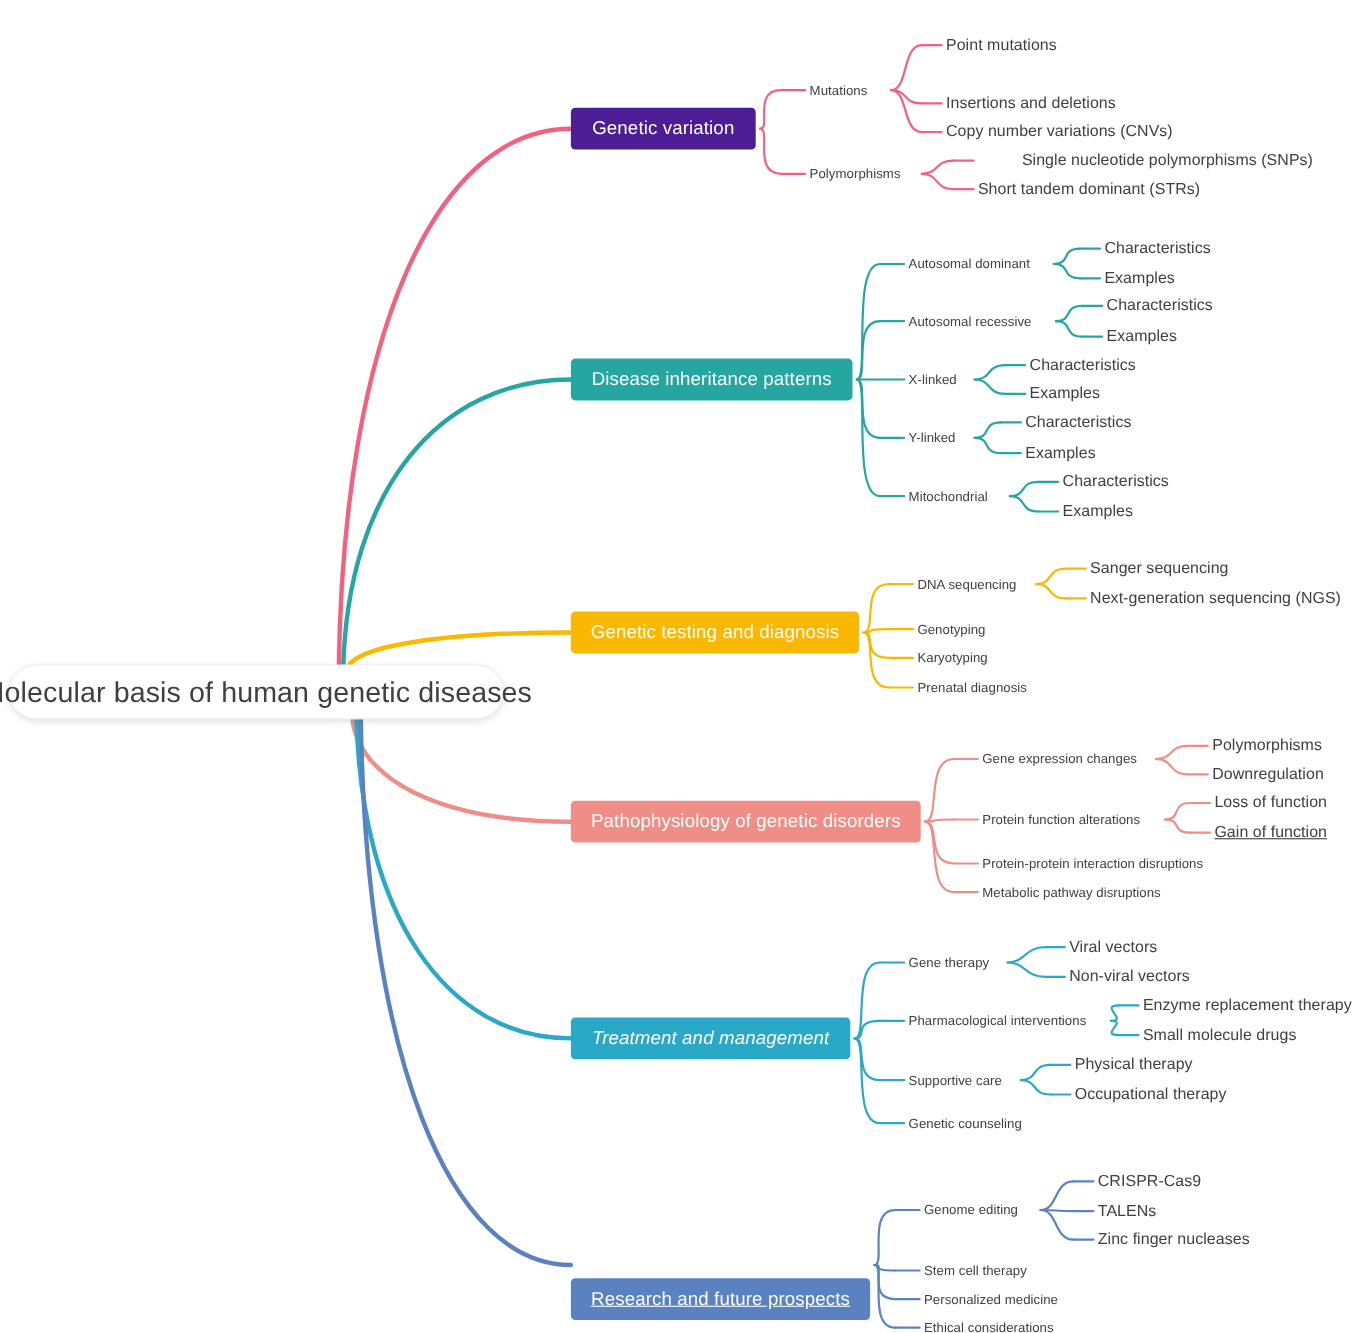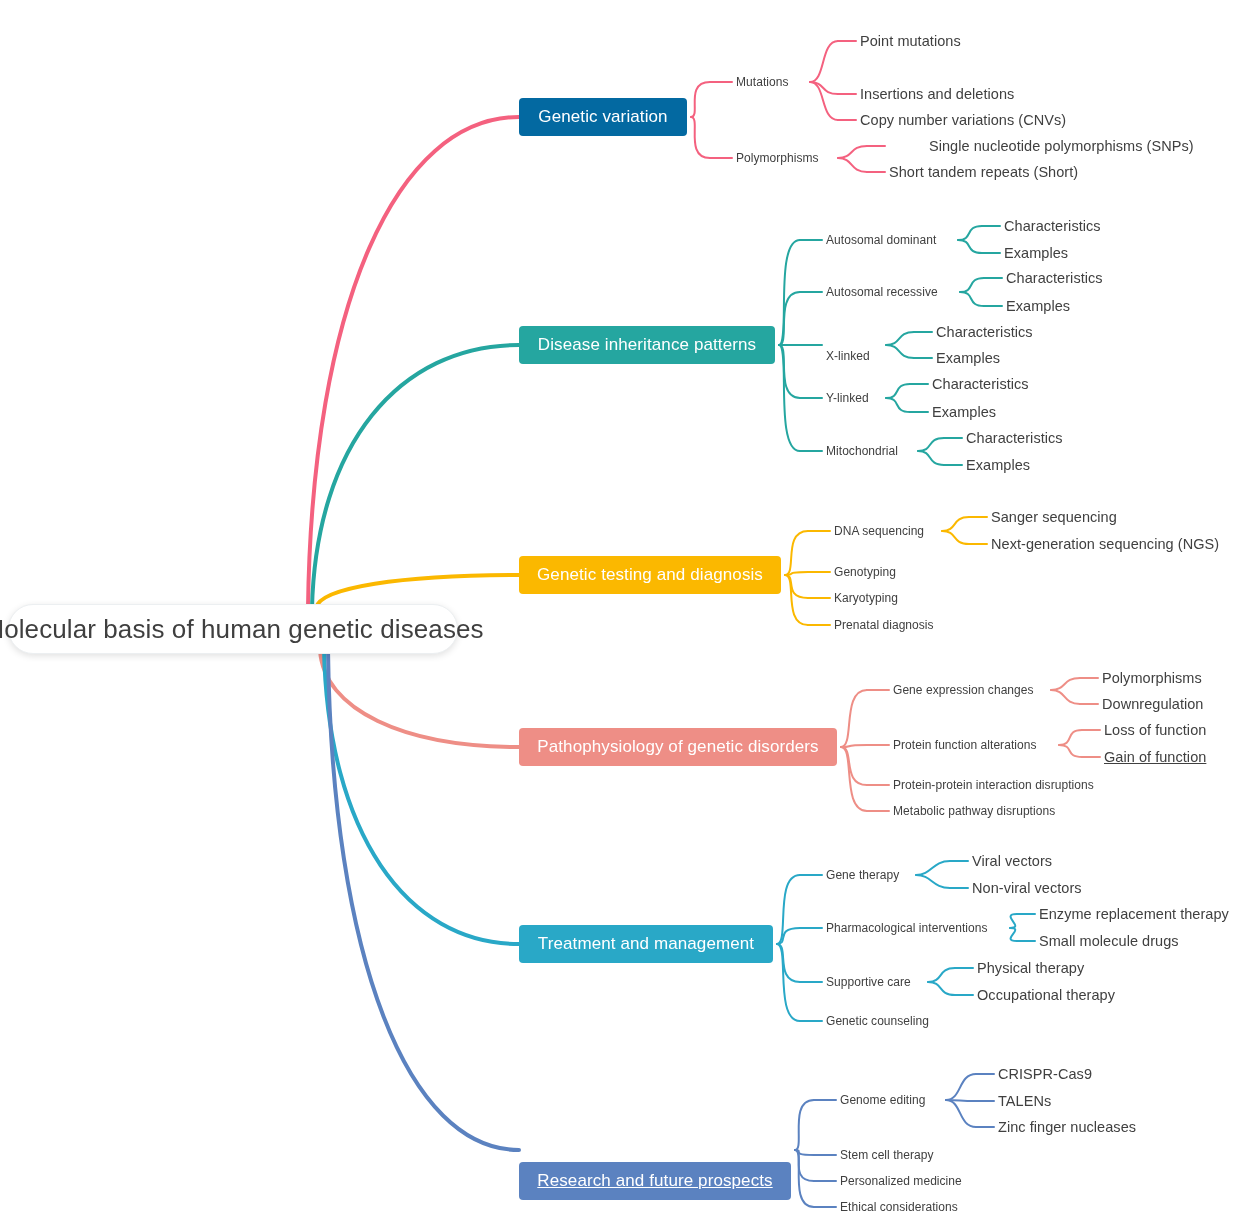--- a/index.html
+++ b/index.html
@@ -184,36 +184,36 @@
       <path d="M 976 1127 L 994 1127" fill="none" stroke="#5B82C0" stroke-width="2" stroke-linecap="round"></path>
       <path d="M 795 1150 C 805.45 1150, 788 1155, 814 1155" fill="none" stroke="#5B82C0" stroke-width="2" stroke-linecap="round"></path>
       <path d="M 814 1155 L 836 1155" fill="none" stroke="#5B82C0" stroke-width="2" stroke-linecap="round"></path>
       <path d="M 795 1150 C 805.45 1150, 788 1181, 814 1181" fill="none" stroke="#5B82C0" stroke-width="2" stroke-linecap="round"></path>
       <path d="M 814 1181 L 836 1181" fill="none" stroke="#5B82C0" stroke-width="2" stroke-linecap="round"></path>
       <path d="M 795 1150 C 805.45 1150, 788 1207, 814 1207" fill="none" stroke="#5B82C0" stroke-width="2" stroke-linecap="round"></path>
       <path d="M 814 1207 L 836 1207" fill="none" stroke="#5B82C0" stroke-width="2" stroke-linecap="round"></path>
     </svg>
   <div id="nodes">
       <div class="root-node node" style="left: 8px; top: 604px; width: 450px; height: 50px;">Molecular basis of human genetic diseases</div>
-      <div class="branch-node node" style="left: 519px; top: 98px; width: 168px; height: 38px; background: #0369a1;">Genetic variation</div>
+      <div class="branch-node node" style="left: 519px; top: 98px; width: 168px; height: 38px; background: #4c1d95;">Genetic variation</div>
       <div class="leaf-node node" style="left: 736px; top: 72px; width: 68px; height: 20px;">Mutations</div>
       <div class="leaf-node l3 node" style="left: 860px; top: 31px; width: 100px; height: 20px;">Point mutations</div>
       <div class="leaf-node l3 node" style="left: 860px; top: 84px; width: 150px; height: 20px;">Insertions and deletions</div>
       <div class="leaf-node l3 node" style="left: 860px; top: 110px; width: 198px; height: 20px;">Copy number variations (CNVs)</div>
       <div class="leaf-node node" style="left: 736px; top: 148px; width: 96px; height: 20px;">Polymorphisms</div>
       <div class="leaf-node l3 node" style="left: 889px; top: 136px; width: 250px; height: 20px; margin-left: 40px;">Single nucleotide polymorphisms (SNPs)</div>
-      <div class="leaf-node l3 node" style="left: 889px; top: 162px; width: 186px; height: 20px;">Short tandem repeats (Short)</div>
+      <div class="leaf-node l3 node" style="left: 889px; top: 162px; width: 186px; height: 20px;">Short tandem dominant (STRs)</div>
       <div class="branch-node node" style="left: 519px; top: 326px; width: 256px; height: 38px; background: rgb(37, 166, 160);">Disease inheritance patterns</div>
       <div class="leaf-node node" style="left: 826px; top: 230px; width: 126px; height: 20px;">Autosomal dominant</div>
       <div class="leaf-node l3 node" style="left: 1004px; top: 216px; width: 96px; height: 20px;">Characteristics</div>
       <div class="leaf-node l3 node" style="left: 1004px; top: 243px; width: 66px; height: 20px;">Examples</div>
       <div class="leaf-node node" style="left: 826px; top: 282px; width: 128px; height: 20px;">Autosomal recessive</div>
       <div class="leaf-node l3 node" style="left: 1006px; top: 268px; width: 96px; height: 20px;">Characteristics</div>
       <div class="leaf-node l3 node" style="left: 1006px; top: 296px; width: 66px; height: 20px;">Examples</div>
-      <div class="leaf-node node" style="left: 826px; top: 335px; width: 54px; height: 20px; margin-top: 11px;">X-linked</div>
+      <div class="leaf-node node" style="left: 826px; top: 335px; width: 54px; height: 20px;">X-linked</div>
       <div class="leaf-node l3 node" style="left: 936px; top: 322px; width: 96px; height: 20px;">Characteristics</div>
       <div class="leaf-node l3 node" style="left: 936px; top: 348px; width: 66px; height: 20px;">Examples</div>
       <div class="leaf-node node" style="left: 826px; top: 388px; width: 54px; height: 20px;">Y-linked</div>
       <div class="leaf-node l3 node" style="left: 932px; top: 374px; width: 96px; height: 20px;">Characteristics</div>
       <div class="leaf-node l3 node" style="left: 932px; top: 402px; width: 66px; height: 20px;">Examples</div>
       <div class="leaf-node node" style="left: 826px; top: 441px; width: 86px; height: 20px;">Mitochondrial</div>
       <div class="leaf-node l3 node" style="left: 966px; top: 428px; width: 96px; height: 20px;">Characteristics</div>
       <div class="leaf-node l3 node" style="left: 966px; top: 455px; width: 66px; height: 20px;">Examples</div>
       <div class="branch-node node" style="left: 519px; top: 556px; width: 262px; height: 38px; background: rgb(251, 184, 0);">Genetic testing and diagnosis</div>
       <div class="leaf-node node" style="left: 834px; top: 521px; width: 102px; height: 20px;">DNA sequencing</div>
@@ -224,21 +224,21 @@
       <div class="leaf-node node" style="left: 834px; top: 615px; width: 112px; height: 20px;">Prenatal diagnosis</div>
       <div class="branch-node node" style="left: 519px; top: 728px; width: 318px; height: 38px; background: rgb(238, 142, 134);">Pathophysiology of genetic disorders</div>
       <div class="leaf-node node" style="left: 893px; top: 680px; width: 152px; height: 20px;">Gene expression changes</div>
       <div class="leaf-node l3 node" style="left: 1102px; top: 668px; width: 84px; height: 20px;">Polymorphisms</div>
       <div class="leaf-node l3 node" style="left: 1102px; top: 694px; width: 100px; height: 20px;">Downregulation</div>
       <div class="leaf-node node" style="left: 893px; top: 735px; width: 160px; height: 20px;">Protein function alterations</div>
       <div class="leaf-node l3 node" style="left: 1104px; top: 720px; width: 100px; height: 20px;">Loss of function</div>
       <div class="leaf-node l3 node" style="left: 1104px; top: 747px; width: 100px; height: 20px; text-decoration: underline;">Gain of function</div>
       <div class="leaf-node node" style="left: 893px; top: 775px; width: 224px; height: 20px;">Protein-protein interaction disruptions</div>
       <div class="leaf-node node" style="left: 893px; top: 801px; width: 182px; height: 20px;">Metabolic pathway disruptions</div>
-      <div class="branch-node node" style="left: 519px; top: 925px; width: 254px; height: 38px; background: rgb(41, 168, 199);">Treatment and management</div>
+      <div class="branch-node node" style="left: 519px; top: 925px; width: 254px; height: 38px; background: rgb(41, 168, 199); font-style: italic;">Treatment and management</div>
       <div class="leaf-node node" style="left: 826px; top: 865px; width: 84px; height: 20px;">Gene therapy</div>
       <div class="leaf-node l3 node" style="left: 972px; top: 851px; width: 80px; height: 20px;">Viral vectors</div>
       <div class="leaf-node l3 node" style="left: 972px; top: 878px; width: 104px; height: 20px;">Non-viral vectors</div>
       <div class="leaf-node node" style="left: 826px; top: 918px; width: 178px; height: 20px;">Pharmacological interventions</div>
       <div class="leaf-node l3 node" style="left: 1039px; top: 904px; width: 190px; height: 20px;">Enzyme replacement therapy</div>
       <div class="leaf-node l3 node" style="left: 1039px; top: 931px; width: 132px; height: 20px;">Small molecule drugs</div>
       <div class="leaf-node node" style="left: 826px; top: 972px; width: 96px; height: 20px;">Supportive care</div>
       <div class="leaf-node l3 node" style="left: 977px; top: 958px; width: 104px; height: 20px;">Physical therapy</div>
       <div class="leaf-node l3 node" style="left: 977px; top: 985px; width: 134px; height: 20px;">Occupational therapy</div>
       <div class="leaf-node node" style="left: 826px; top: 1011px; width: 116px; height: 20px;">Genetic counseling</div>

